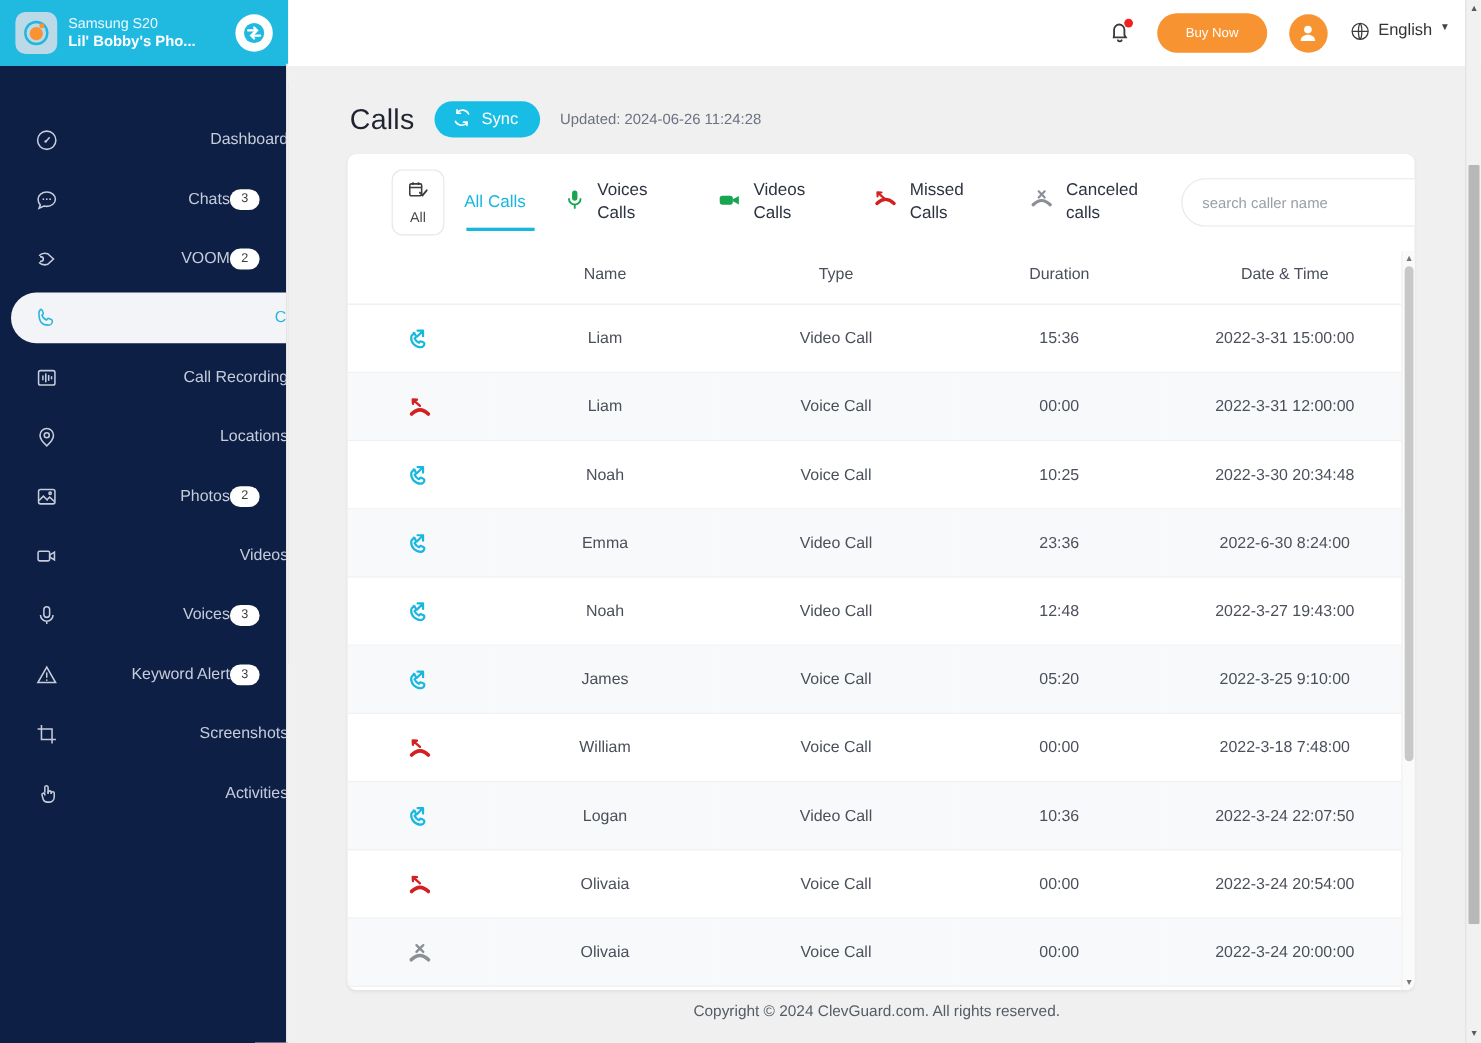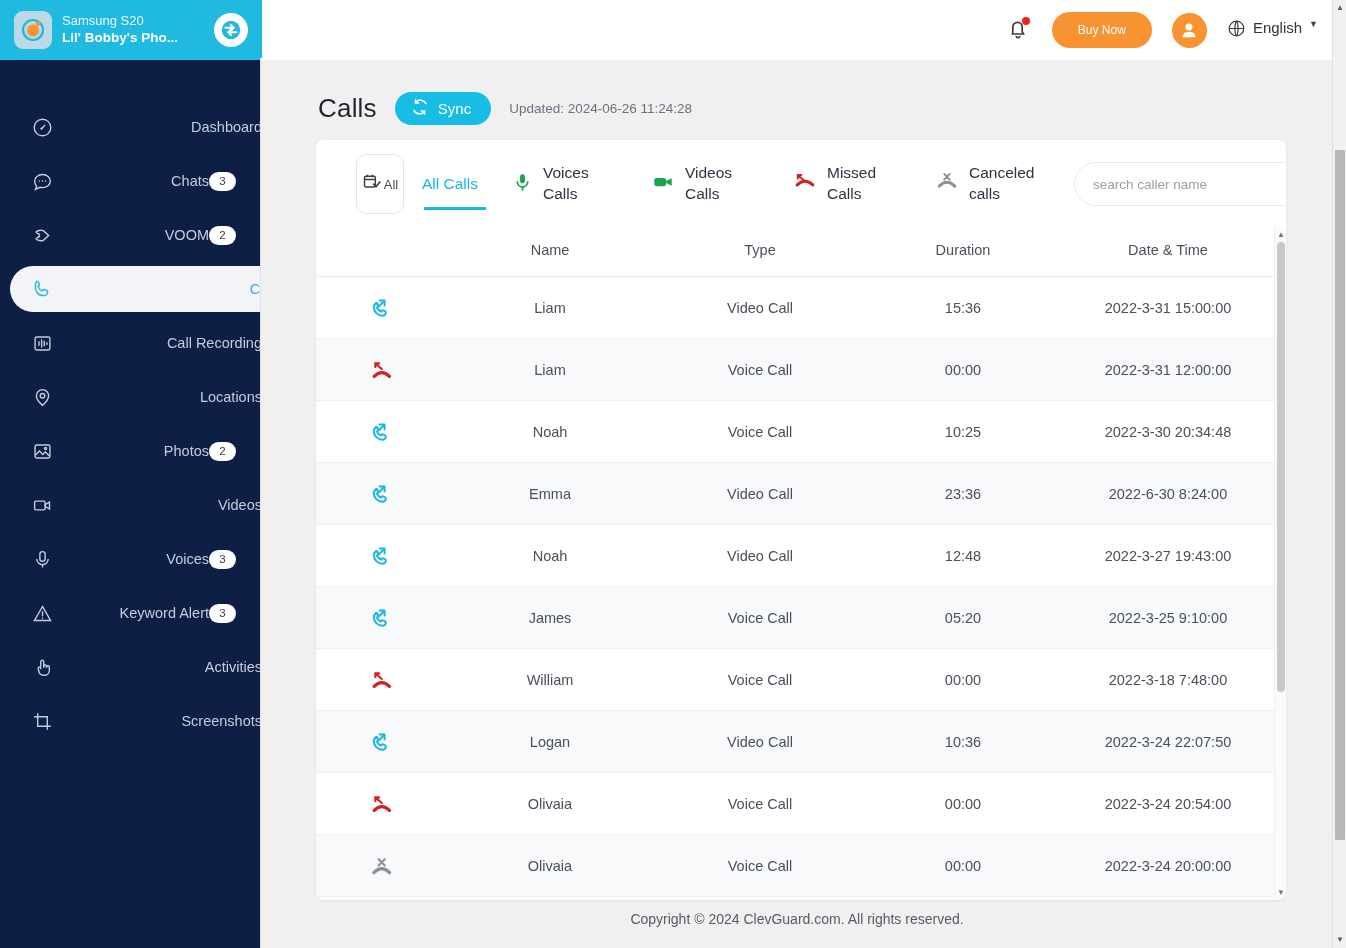--- a/index.html
+++ b/index.html
@@ -103,21 +103,21 @@
 
   .card {
     position:absolute; left:54px; top:80px; width:970px; height:760px;
     background:#ffffff; border-radius:8px; overflow:hidden;
     box-shadow:0 1px 3px rgba(0,0,0,.06);
   }
 
   .tabs { display:flex; align-items:center; height:88px; padding-left:40px; position:relative; }
   .date-chip {
     width:48px; height:60px; border:1px solid #e6e6e6; border-radius:10px;
-    display:flex; flex-direction:row; align-items:center; justify-content:center;
+    display:flex; flex-direction:column; align-items:center; justify-content:center;
     gap:2px; cursor:pointer; flex:0 0 auto; margin-right:18px;
   }
   .date-chip .lbl { font-size:13px; color:#4a4a4a; }
   .tab {
     display:flex; align-items:center; gap:10px; cursor:pointer;
     font-size:15.5px; color:#2d3340; position:relative; height:60px;
     margin-right:34px; flex:0 0 auto;
   }
   .tab .txt { max-width:74px; line-height:1.35; }
   .tab.active .txt { color:#18b7e0; }
@@ -314,36 +314,36 @@
             </svg>
         </span>
         <span class="nav-label">Keyword Alert</span>
         <span class="badge">3</span>
       </div>
 
 
       <div class="nav-item">
         <span class="ico">
           <svg width="21" height="21" viewBox="0 0 24 24">
+              <path d="M6.5 2.5v15h15"></path>
+              <path d="M2.5 6.5h15v15"></path>
+            </svg>
+        </span>
+        <span class="nav-label">Screenshots</span>
+      </div>
+
+      <div class="nav-item">
+        <span class="ico">
+          <svg width="21" height="21" viewBox="0 0 24 24">
               <path d="M10 11V5.5a1.7 1.7 0 113.4 0V12"></path>
               <path d="M13.4 12v-1.3a1.6 1.6 0 113.2 0V12"></path>
               <path d="M16.6 12.2v-.6a1.6 1.6 0 113.2 0V15c0 3.2-2 5.8-5 5.8h-2c-2.6 0-4.3-1.6-4.8-4l-.9-3.3c-.3-1 .2-1.8 1.1-2 .8-.2 1.5.2 1.8 1L10 14"></path>
             </svg>
         </span>
         <span class="nav-label">Activities</span>
-      </div>
-
-      <div class="nav-item">
-        <span class="ico">
-          <svg width="21" height="21" viewBox="0 0 24 24">
-              <path d="M6.5 2.5v15h15"></path>
-              <path d="M2.5 6.5h15v15"></path>
-            </svg>
-        </span>
-        <span class="nav-label">Screenshots</span>
       </div>
 
     </nav>
   </aside>
 
   <div class="sb-scroll">
     <div class="ar up">▲</div>
     <div class="thumb"></div>
     <div class="ar dn">▼</div>
   </div>

